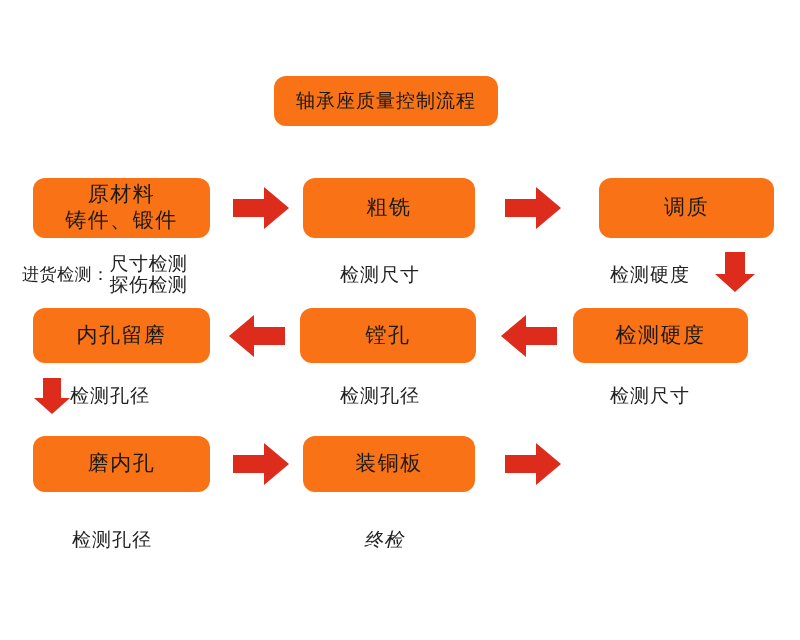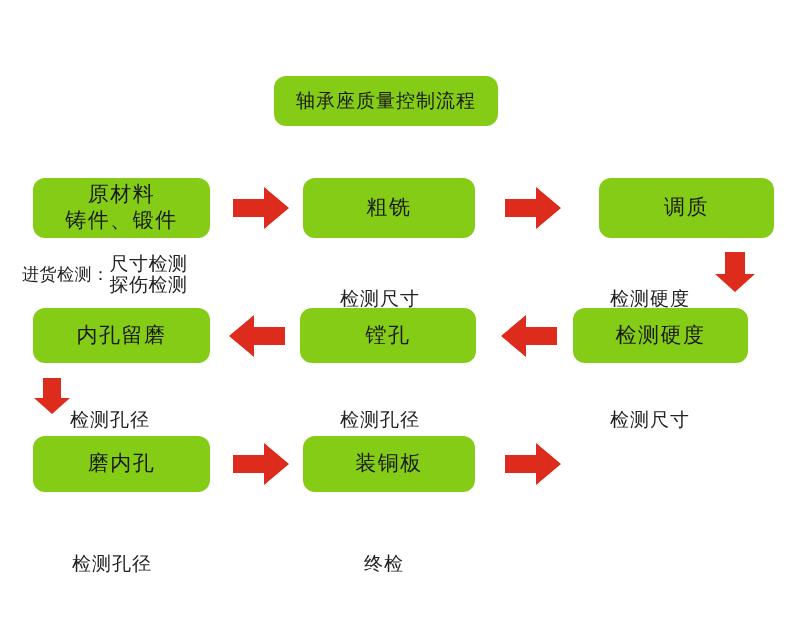--- a/index.html
+++ b/index.html
@@ -14,21 +14,21 @@
   #canvas {
     position: relative;
     width: 800px;
     height: 640px;
     background: #ffffff;
     overflow: hidden;
   }
   
   .box {
     position: absolute;
-    background: #84cc16;
+    background: #f97316;
     border-radius: 12px;
     display: flex;
     align-items: center;
     justify-content: center;
     text-align: center;
     color: #1a1a1a;
     font-size: 21px;
     line-height: 1.22;
     letter-spacing: 1.5px;
     box-sizing: border-box;
@@ -49,21 +49,20 @@
     display: block;
   }
   
   .note {
     position: absolute;
     color: #222222;
     font-size: 19px;
     letter-spacing: 1px;
     white-space: nowrap;
     line-height: 1.1;
-    margin-top: 24px;
   }
   .note-stack {
     position: absolute;
     display: flex;
     align-items: center;
     white-space: nowrap;
   }
   .note-stack .lead {
     font-size: 17px;
     color: #222222;
@@ -186,15 +185,15 @@
 
   <div class="arrow" style="left:505px; top:442px;">
     <svg width="56" height="44" viewBox="0 0 56 44">
       <polygon points="0,13 31,13 31,1 56,22 31,43 31,31 0,31" fill="#dd2b1c"></polygon>
     </svg>
   </div>
 
 
   <div class="note" style="left:72px; top:529px;">检测孔径</div>
 
-  <div class="note" style="left:364px; top:529px;">终检</div>
+  <div class="note" style="left:364px; top:529px;font-style:italic;">终检</div>
 
 </div>
 
 </body></html>

